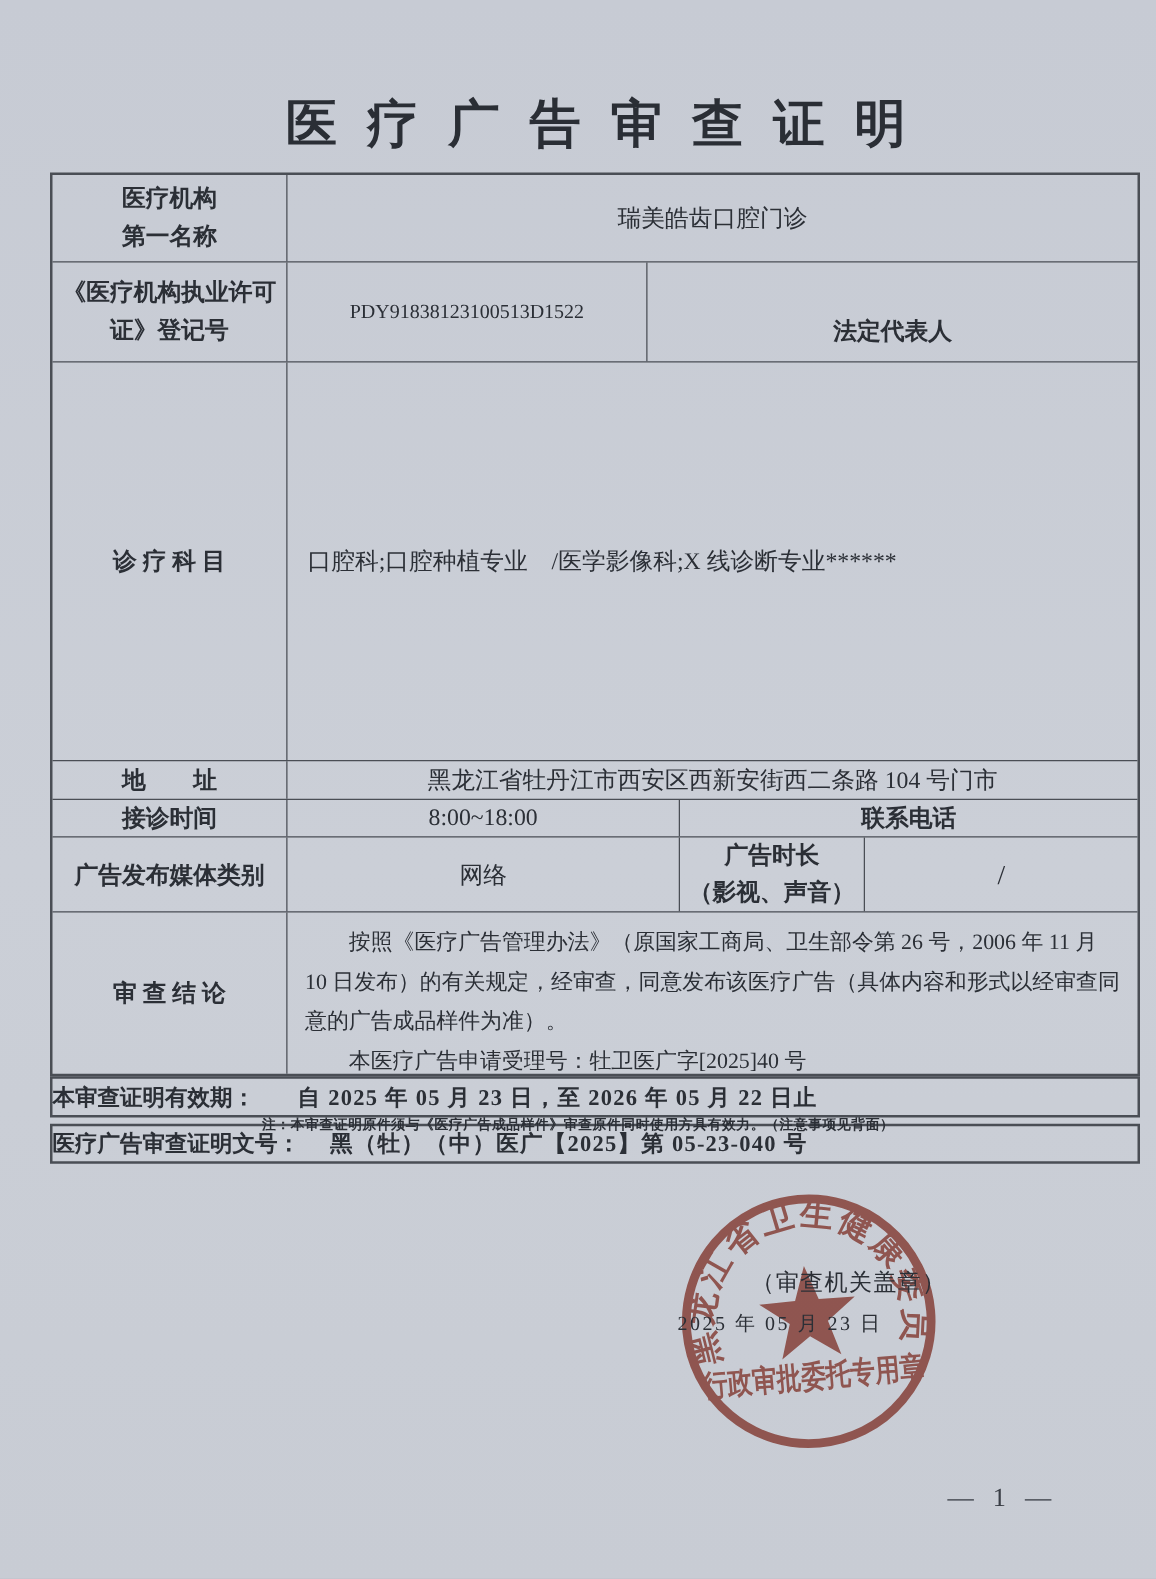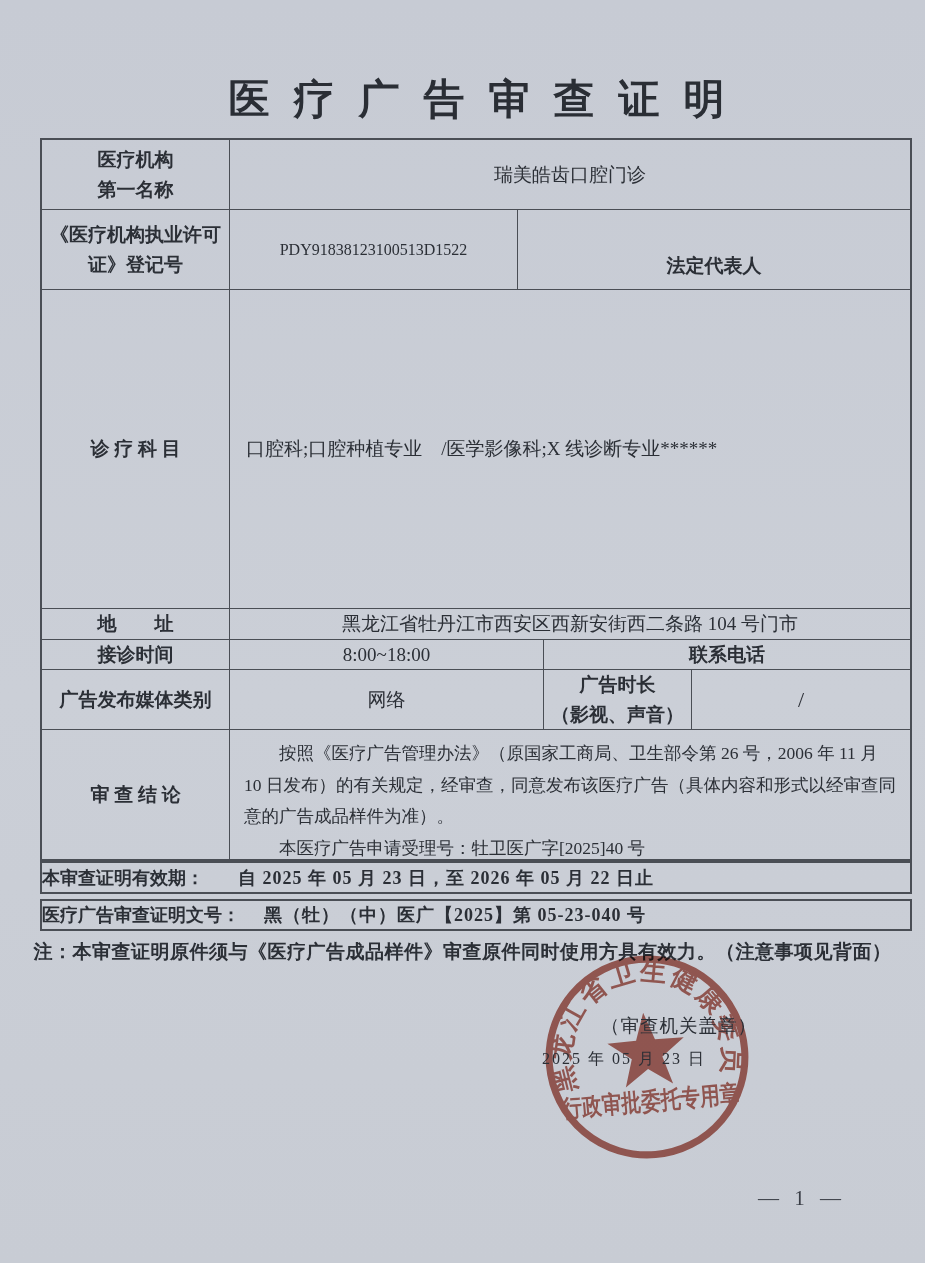--- a/index.html
+++ b/index.html
@@ -33,22 +33,22 @@
   .conclusion-body { display:block; padding:8px 14px 6px 14px; font-size:17.5px; line-height:1.8; text-align:left; }
   .conclusion-body p { text-indent:2em; }
   .subjects-val { padding-left:16px; }
   .box {
     position:absolute; left:40px; width:872px; border:2px solid #4a4e55;
     display:flex; align-items:center; font-size:18px; font-weight:bold;
   }
   .box .blab { }
   .box .bval { margin-left:34px; letter-spacing:1px; }
   .note {
-    position:absolute; top:939px; left:0; width:100%;
-    text-align:center; font-size:19px; font-weight:bold; letter-spacing:.5px;
+    position:absolute; top:892px; left:0; width:100%;
+    text-align:center; font-size:11px; font-weight:bold; letter-spacing:.5px;
   }
   .stamp-svg {
     position:absolute; left:536px; top:946px; width:222px; height:222px;
     transform:rotate(-5deg); mix-blend-mode:multiply; opacity:.82;
   }
   .stamp-caption { position:absolute; left:601px; top:1013px; font-size:18.5px; letter-spacing:1px; }
   .stamp-date { position:absolute; left:542px; top:1049px; font-size:16px; letter-spacing:2px; }
   .pageno { position:absolute; left:758px; top:1186px; font-size:21px; letter-spacing:5px; color:#3a3e46; }
 </style>
 </head>

